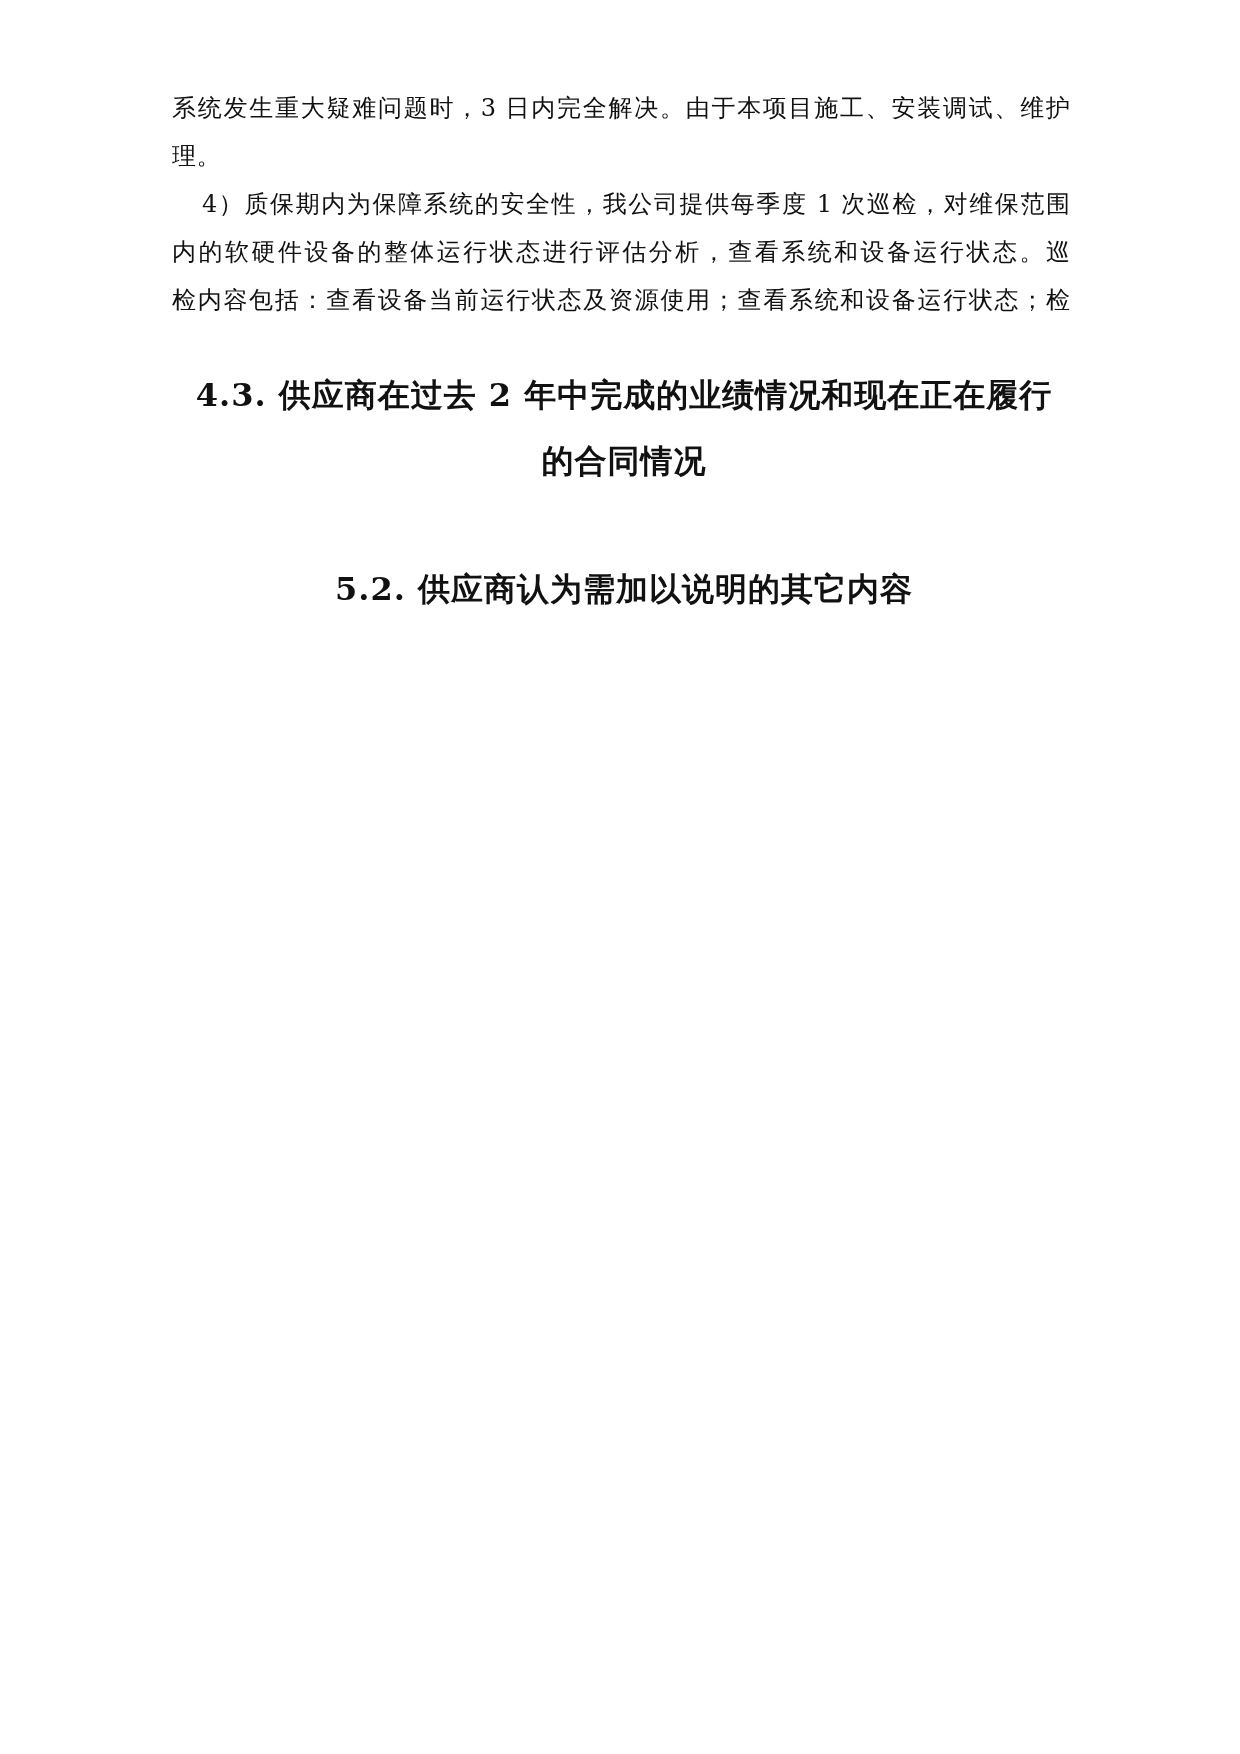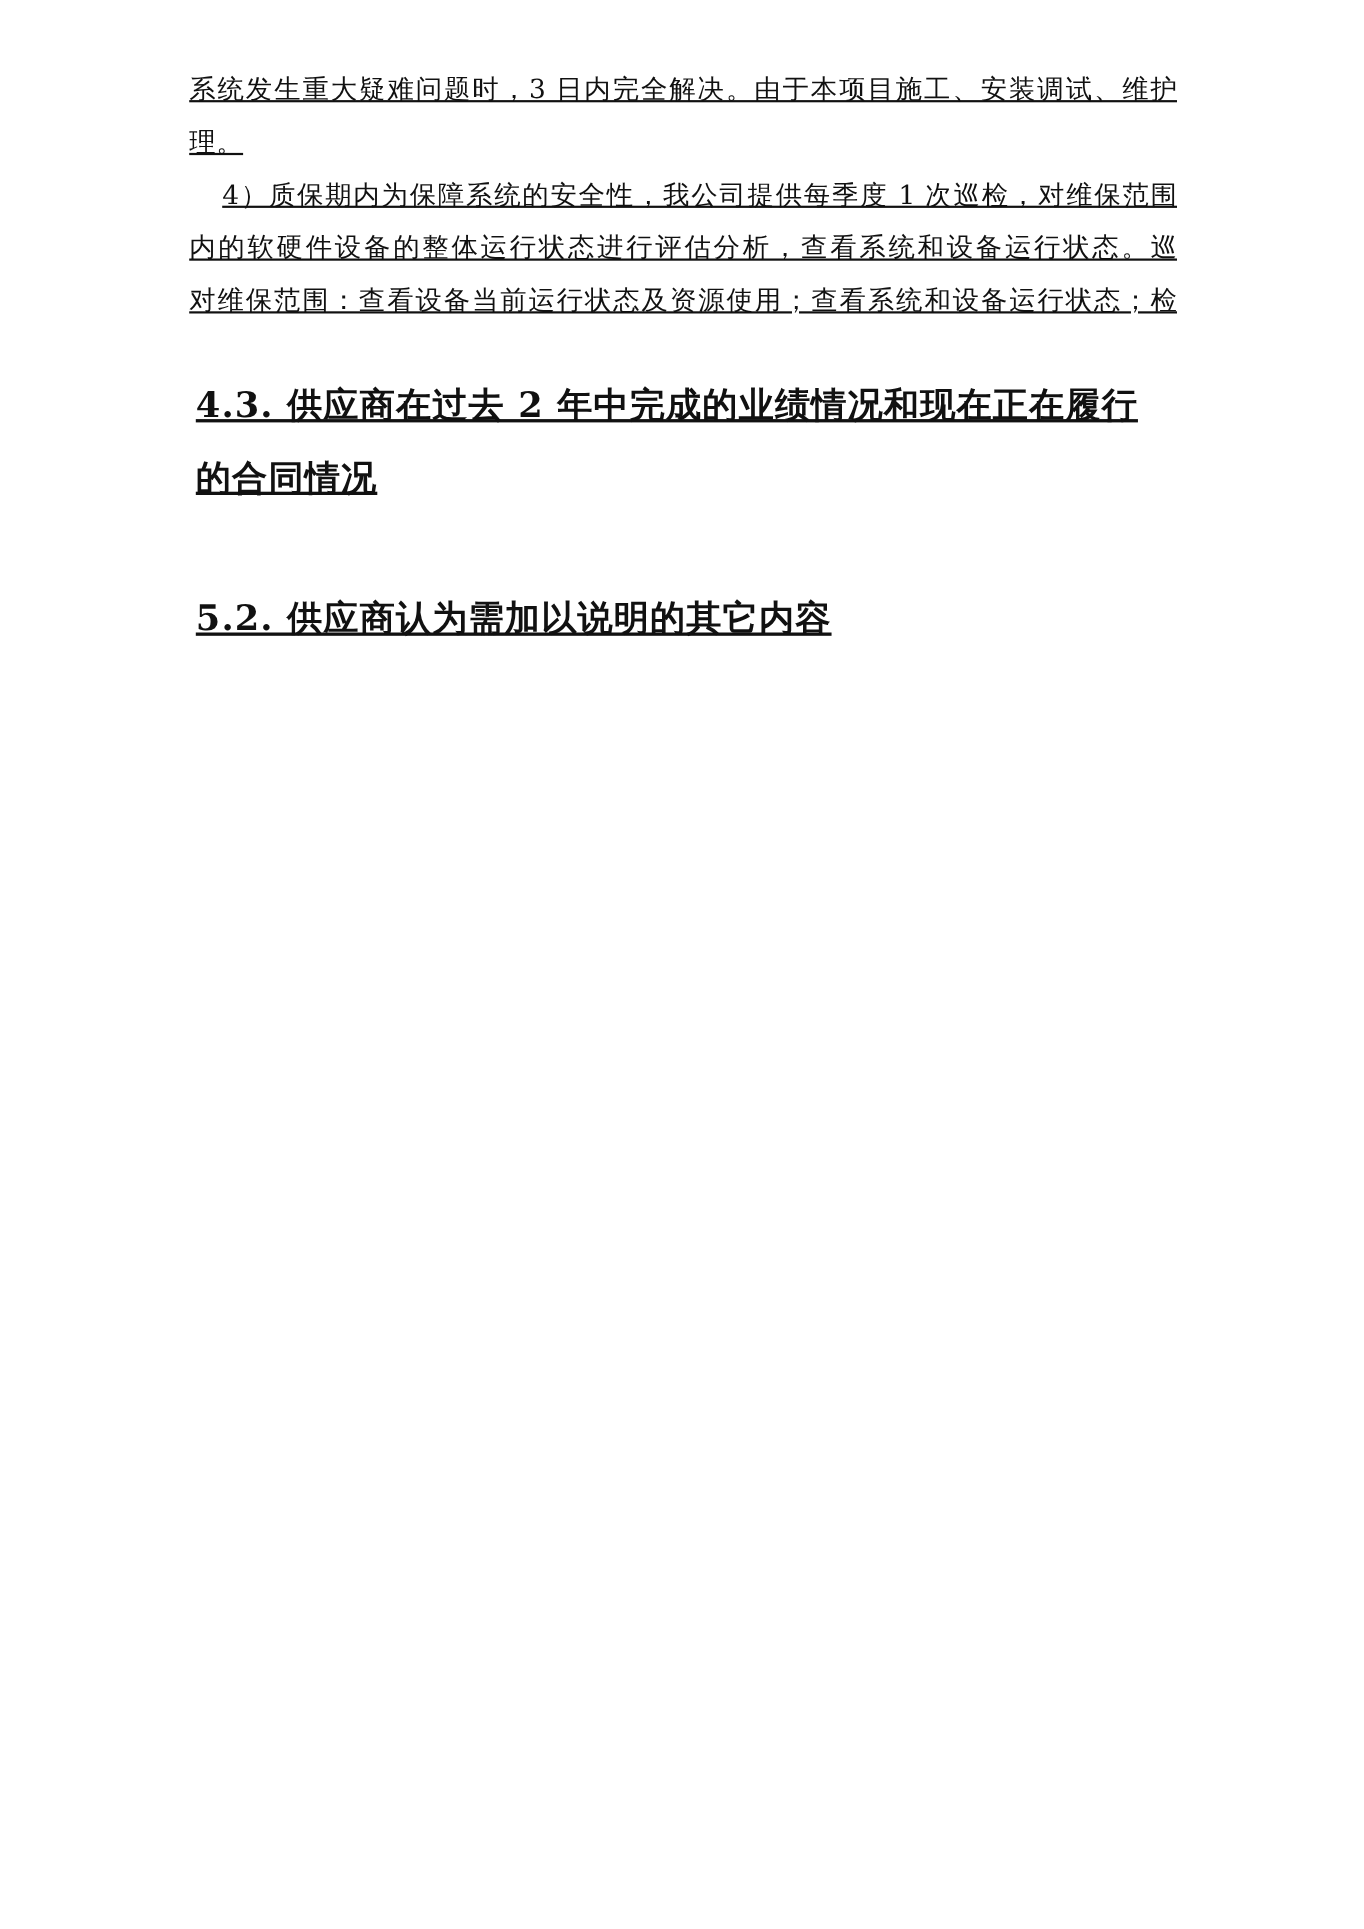--- a/index.html
+++ b/index.html
@@ -8,22 +8,21 @@
     position: relative;
     width: 1240px;
     height: 1754px;
     margin: 0 auto;
     background: #ffffff;
     color: #111111;
     font-family: "DejaVu Serif", "Liberation Serif", serif;
     overflow: hidden;
   }
   .content {
-    padding: 57px 170px 0 172px; 
-    text-decoration: underline;
+    padding: 84px 170px 0 172px; 
   }
   
   .body-line {
     font-size: 24px;
     line-height: 48px;
     height: 48px;
     white-space: nowrap;
     text-align: left;
     letter-spacing: 0.5px;
   }
@@ -36,39 +35,40 @@
   .body-line.indent {
     padding-left: 30px;
   }
   
   .section-heading {
     font-weight: bold;
     font-size: 32px;
     line-height: 66px;
     padding-left: 6px;
     letter-spacing: 1px;
+    text-align: center;
   }
   .section-heading .heading-line {
     height: 66px;
     white-space: nowrap;
   }
   #heading-4-3 { margin-top: 38px; }
   #heading-4-4 { margin-top: 62px; }
 </style>
 </head>
 <body>
 
 <div class="page">
   <div class="content">
     <section id="paragraphs">
         <div class="body-line justify">系统发生重大疑难问题时，3 日内完全解决。由于本项目施工、安装调试、维护</div>
         <div class="body-line">理。</div>
         <div class="body-line justify indent">4）质保期内为保障系统的安全性，我公司提供每季度 1 次巡检，对维保范围</div>
         <div class="body-line justify">内的软硬件设备的整体运行状态进行评估分析，查看系统和设备运行状态。巡</div>
-        <div class="body-line justify">对维保范围：查看设备当前运行状态及资源使用；查看系统和设备运行状态；检</div>
+        <div class="body-line justify">检内容包括：查看设备当前运行状态及资源使用；查看系统和设备运行状态；检</div>
       </section>
     <section id="heading-4-3" class="section-heading">
         <div class="heading-line">4.3. 供应商在过去 2 年中完成的业绩情况和现在正在履行</div>
         <div class="heading-line">的合同情况</div>
       </section>
     <section id="heading-4-4" class="section-heading">
         <div class="heading-line">5.2. 供应商认为需加以说明的其它内容</div>
       </section>
   </div>
 </div>

